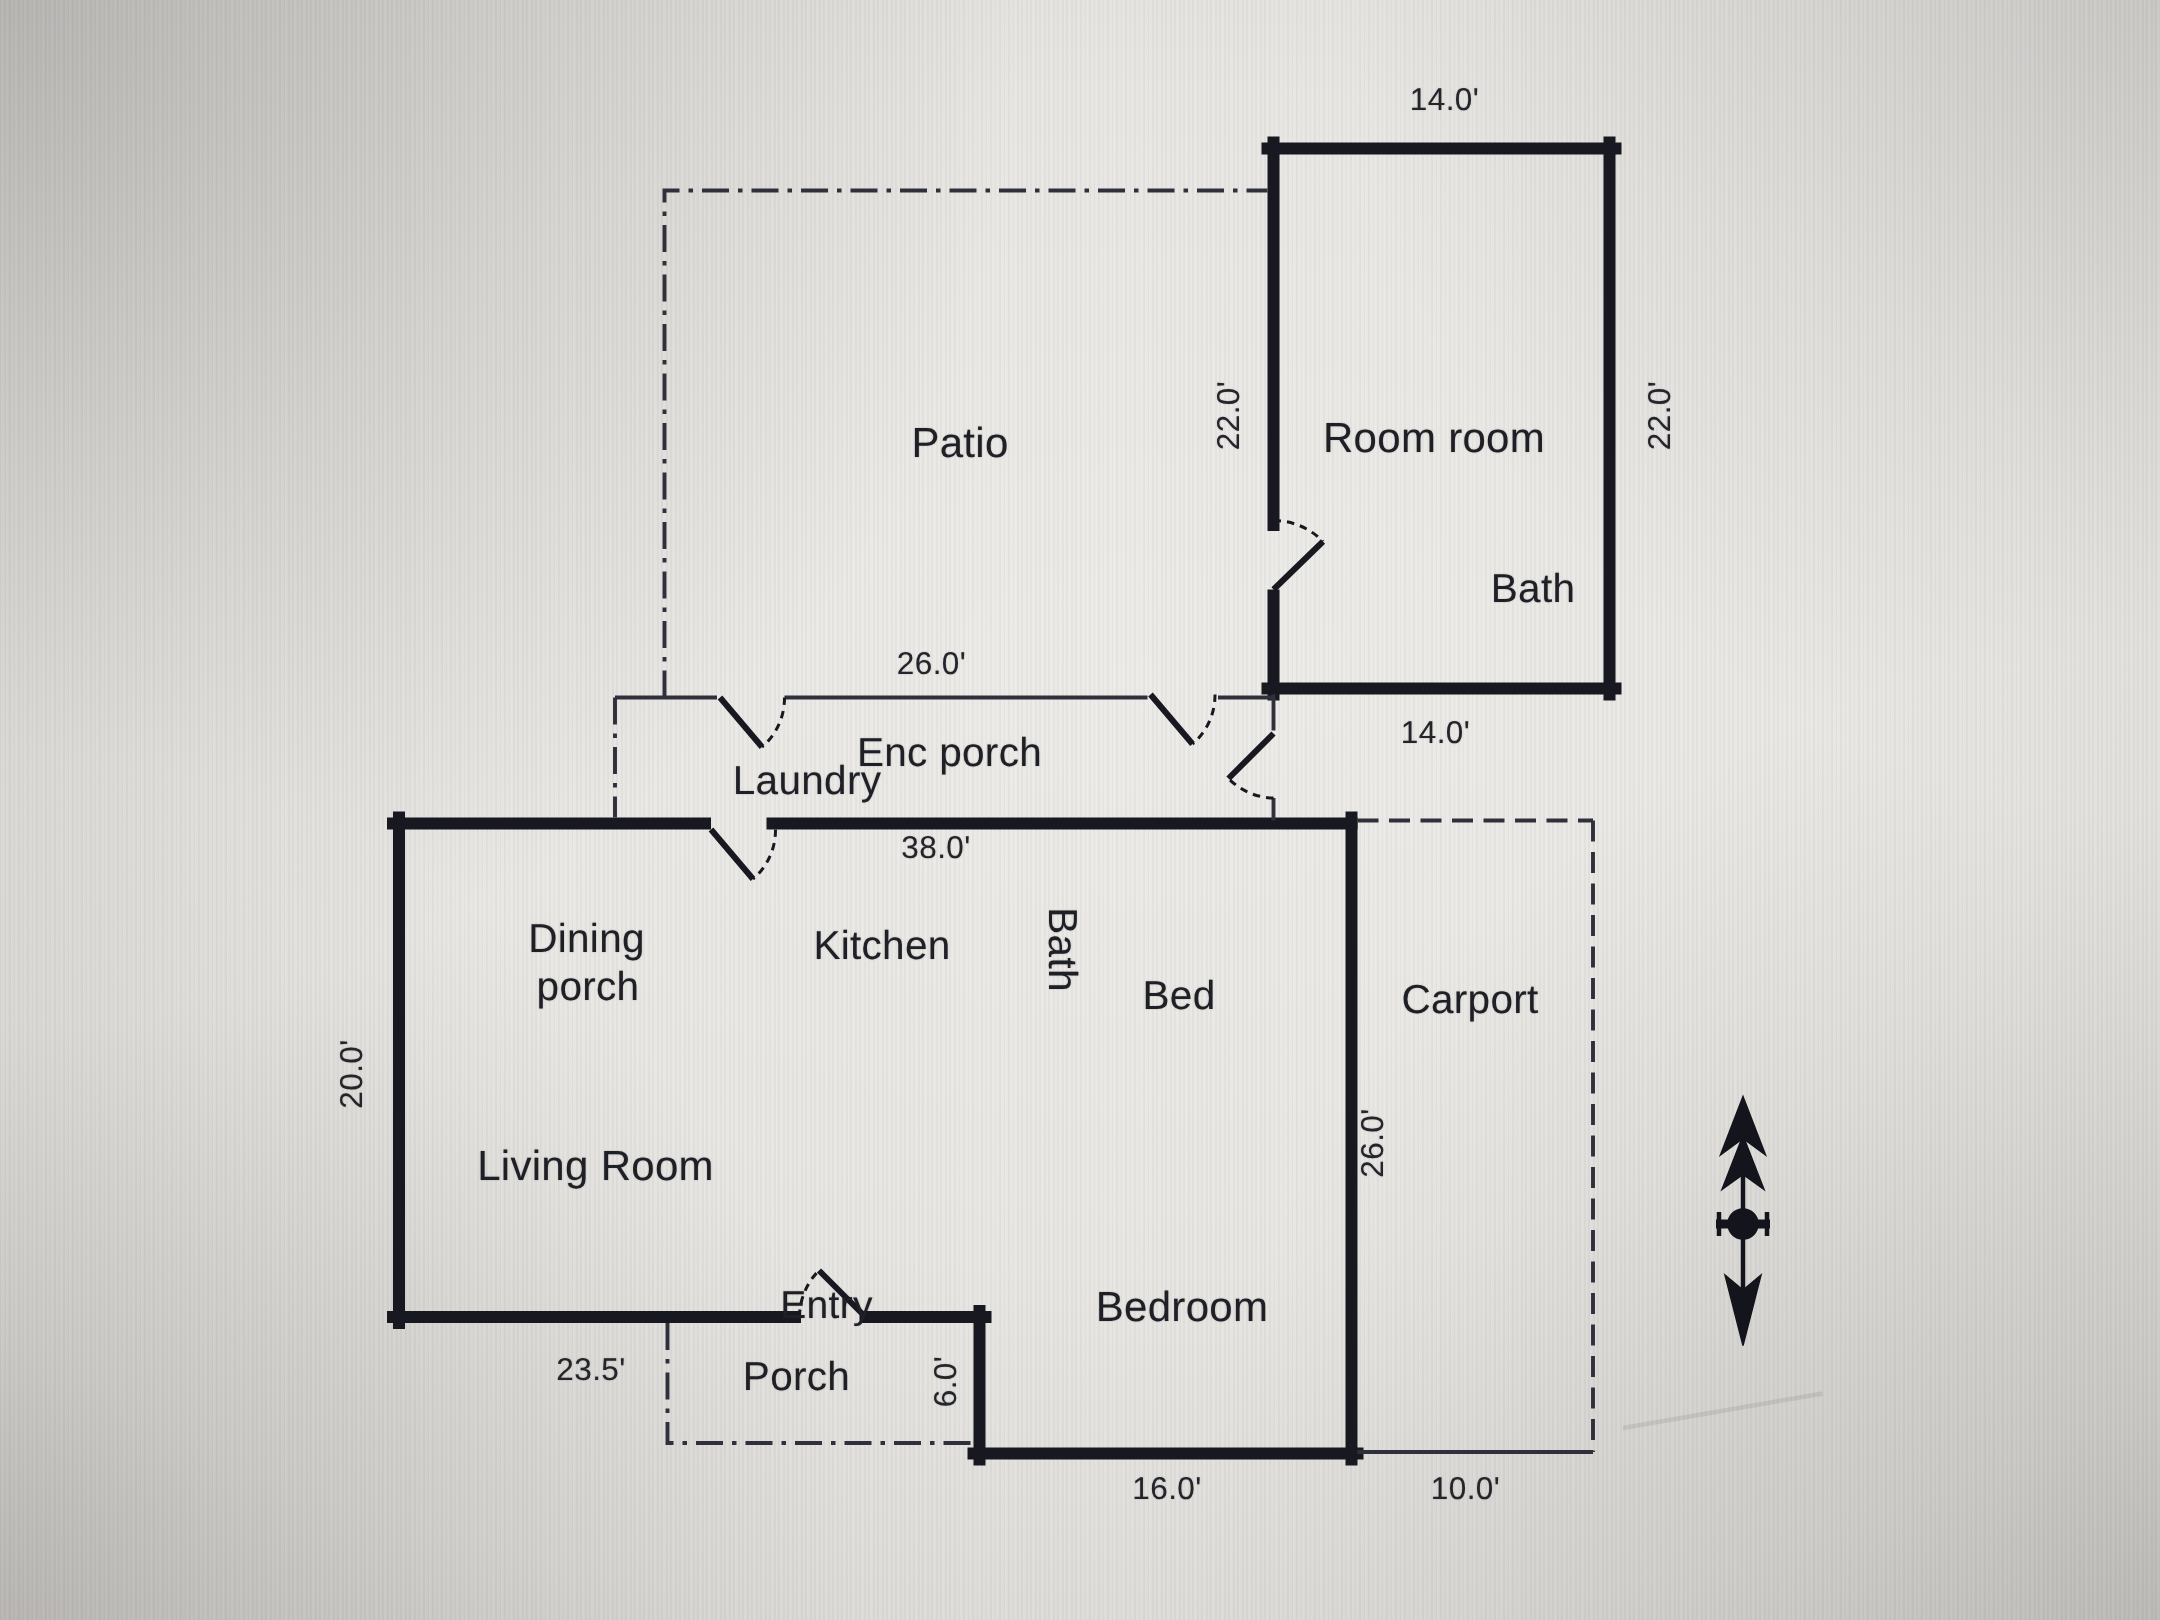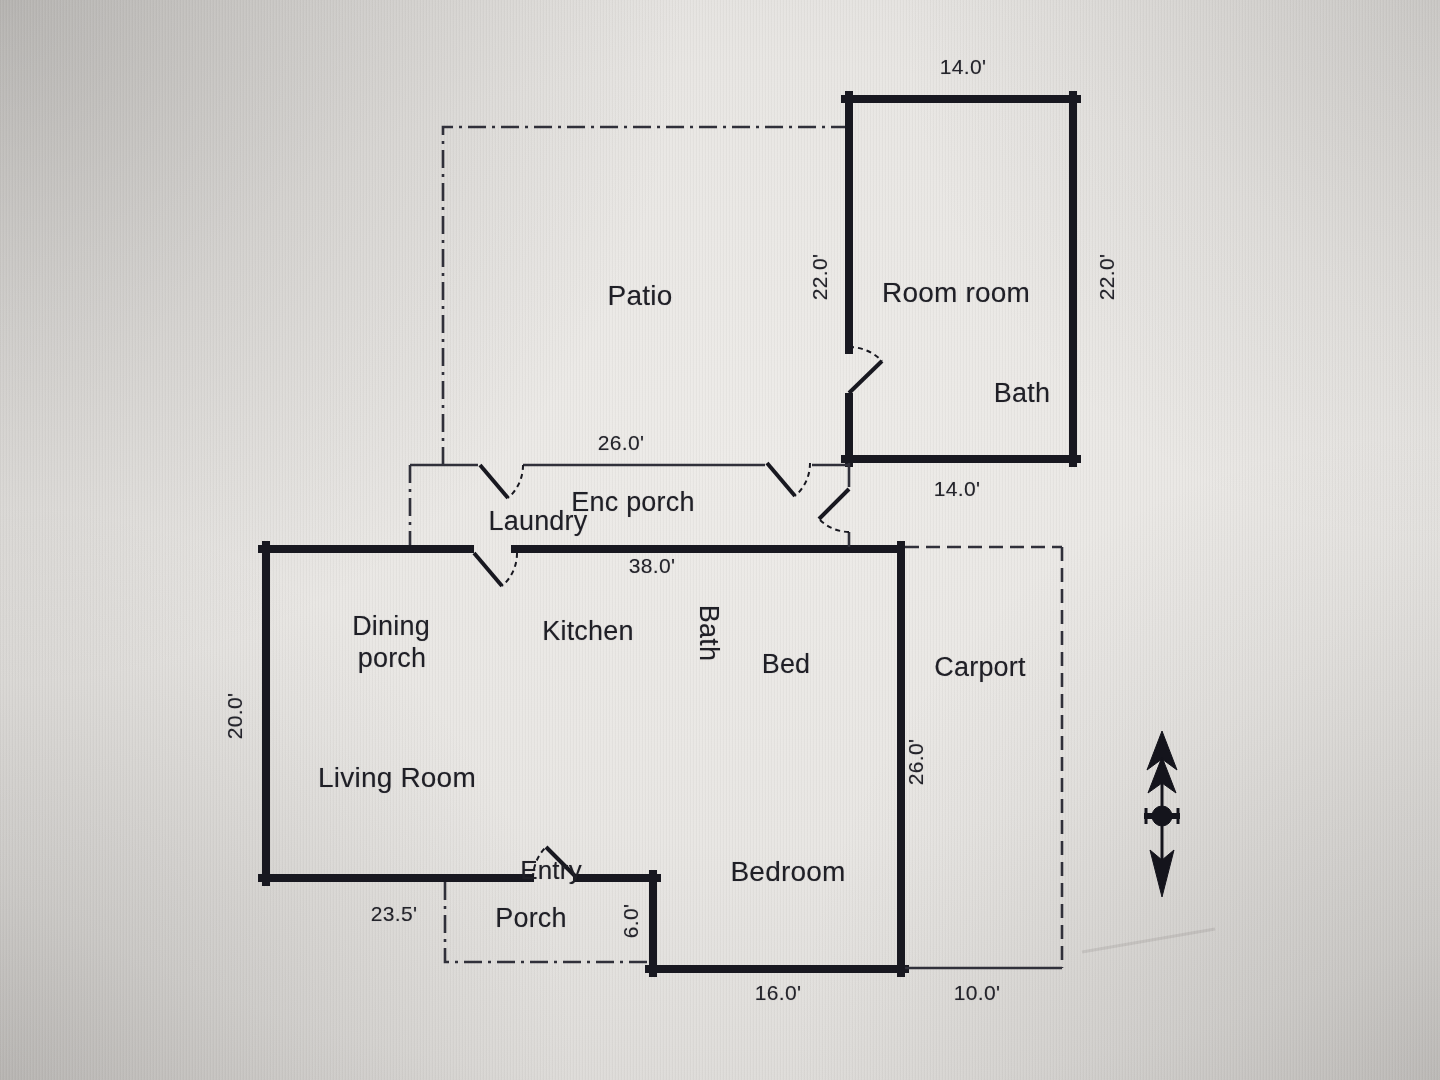--- a/index.html
+++ b/index.html
@@ -133,21 +133,21 @@
     <div class="lbl big" style="left:397px;top:777px">Living Room</div>
     <div class="lbl" style="left:551px;top:870px;font-size:26px">Entry</div>
     <div class="lbl" style="left:531px;top:918px">Porch</div>
     <div class="lbl big" style="left:788px;top:871px">Bedroom</div>
 
     <div class="dim" style="left:963px;top:67px">14.0'</div>
     <div class="dim vccw" style="left:820px;top:277px">22.0'</div>
     <div class="dim vccw" style="left:1107px;top:277px">22.0'</div>
     <div class="dim" style="left:957px;top:489px">14.0'</div>
     <div class="dim" style="left:621px;top:443px">26.0'</div>
-    <div class="dim" style="left:652px;top:566px">38.0'</div>
+    <div class="dim" style="left:624px;top:566px">38.0'</div>
     <div class="dim vccw" style="left:235px;top:716px">20.0'</div>
     <div class="dim" style="left:394px;top:914px">23.5'</div>
     <div class="dim vccw" style="left:631px;top:921px">6.0'</div>
     <div class="dim" style="left:778px;top:993px">16.0'</div>
     <div class="dim" style="left:977px;top:993px">10.0'</div>
     <div class="dim vccw" style="left:916px;top:762px">26.0'</div>
 
   </div>
 </div>
 

